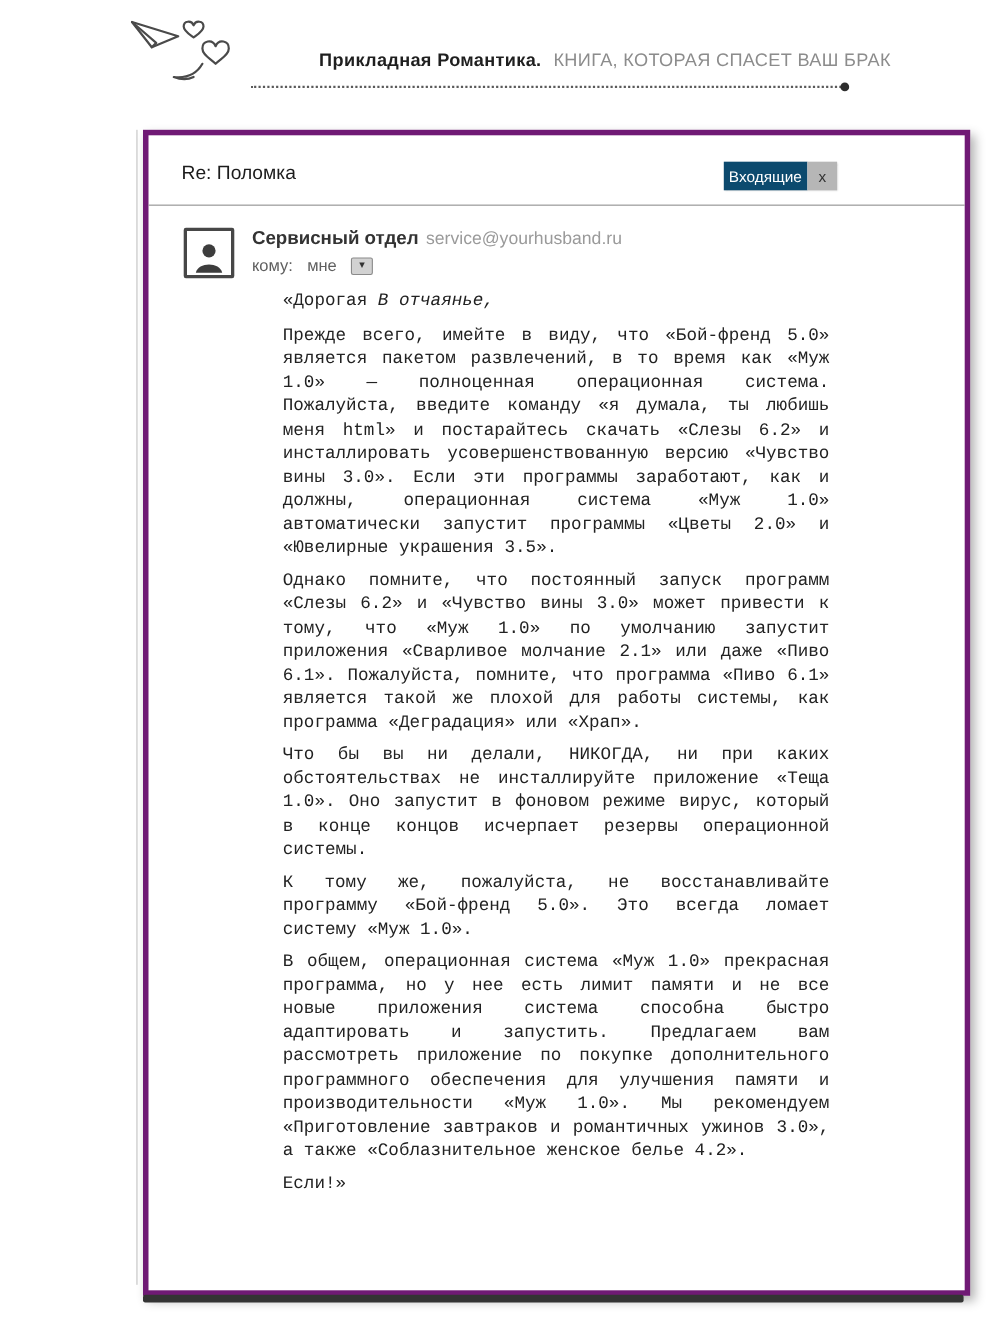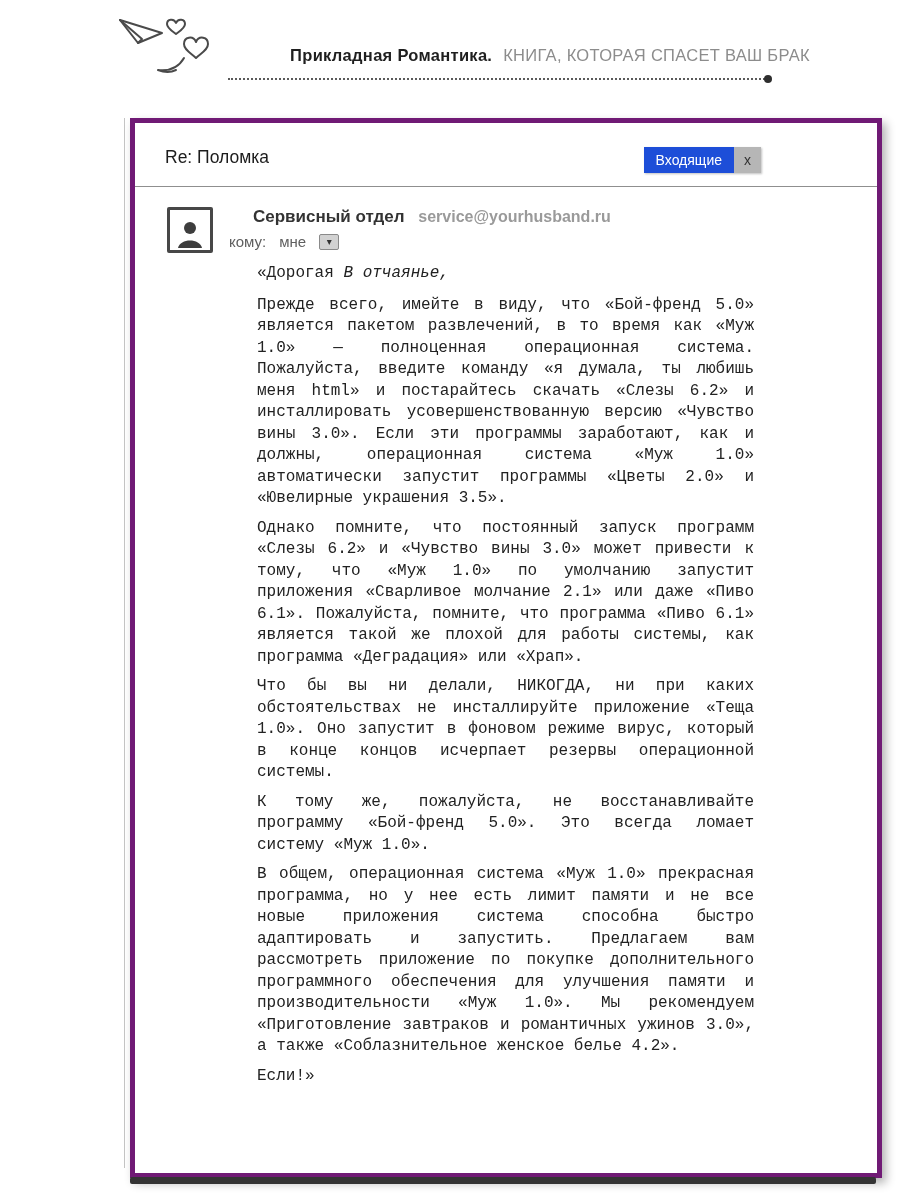--- a/index.html
+++ b/index.html
@@ -19,30 +19,30 @@
 
   
   .page-edge-left{position:absolute;left:124px;top:118px;width:1px;height:1050px;background:#c4c4c4;}
   .email{position:absolute;left:130px;top:118px;width:742px;height:1050px;background:#ffffff;
          border:5px solid #701a75;box-shadow:4px 5px 9px rgba(0,0,0,.30);}
   .bottom-bar{position:absolute;left:130px;top:1177px;width:746px;height:7px;background:#343434;border-radius:2px;}
 
   .subject{position:absolute;left:30px;top:24px;font-size:17.5px;color:#1c1c1c;}
   .badge{position:absolute;right:116px;top:24px;display:inline-flex;font-size:14px;
          box-shadow:1px 1px 2px rgba(0,0,0,.25);cursor:pointer;}
-  .badge-label{background:#1d4ed8;color:#ffffff;padding:5px 12px;}
+  .badge-label{background:#0c4a6e;color:#ffffff;padding:5px 5px;}
   .badge-close{background:#b6b6b6;color:#333333;padding:5px 10px;}
   .header-rule{position:absolute;left:0;top:63px;width:100%;height:0;border-top:1px solid #8f8f8f;}
 
   .sender-row{position:absolute;left:32px;top:84px;display:flex;gap:16px;align-items:flex-start;}
   .avatar{width:40px;height:40px;border:3px solid #474747;border-radius:2px;background:#fff;
           display:flex;align-items:flex-end;justify-content:center;overflow:hidden;}
   .sender-line1{font-size:17px;}
-  .sender-name{color:#333333;font-weight:bold;margin-left:24px;}
-  .sender-email{color:#9a9a9a;font-weight:bold;margin-left:9px;font-size:16px;text-align:right;}
+  .sender-name{color:#333333;font-weight:bold;}
+  .sender-email{color:#9a9a9a;font-weight:normal;margin-left:2px;font-size:16px;text-align:right;}
   .sender-line2{margin-top:6px;font-size:15px;color:#5f5f5f;display:flex;align-items:center;gap:13px;}
   .details-toggle{display:inline-flex;align-items:center;justify-content:center;width:18px;height:14px;
                   background:#d2d2d2;border:1px solid #8a8a8a;border-radius:2px;cursor:pointer;}
   .chev{font-size:10px;line-height:10px;color:#333;}
 
   
   .body{position:absolute;left:90px;top:140px;width:497px;
         font-family:"Liberation Mono","DejaVu Sans Mono",monospace;
         font-size:16px;line-height:21.5px;color:#222222;margin-left:32px;}
   .body p{margin:0 0 8px 0;text-align:justify;}

